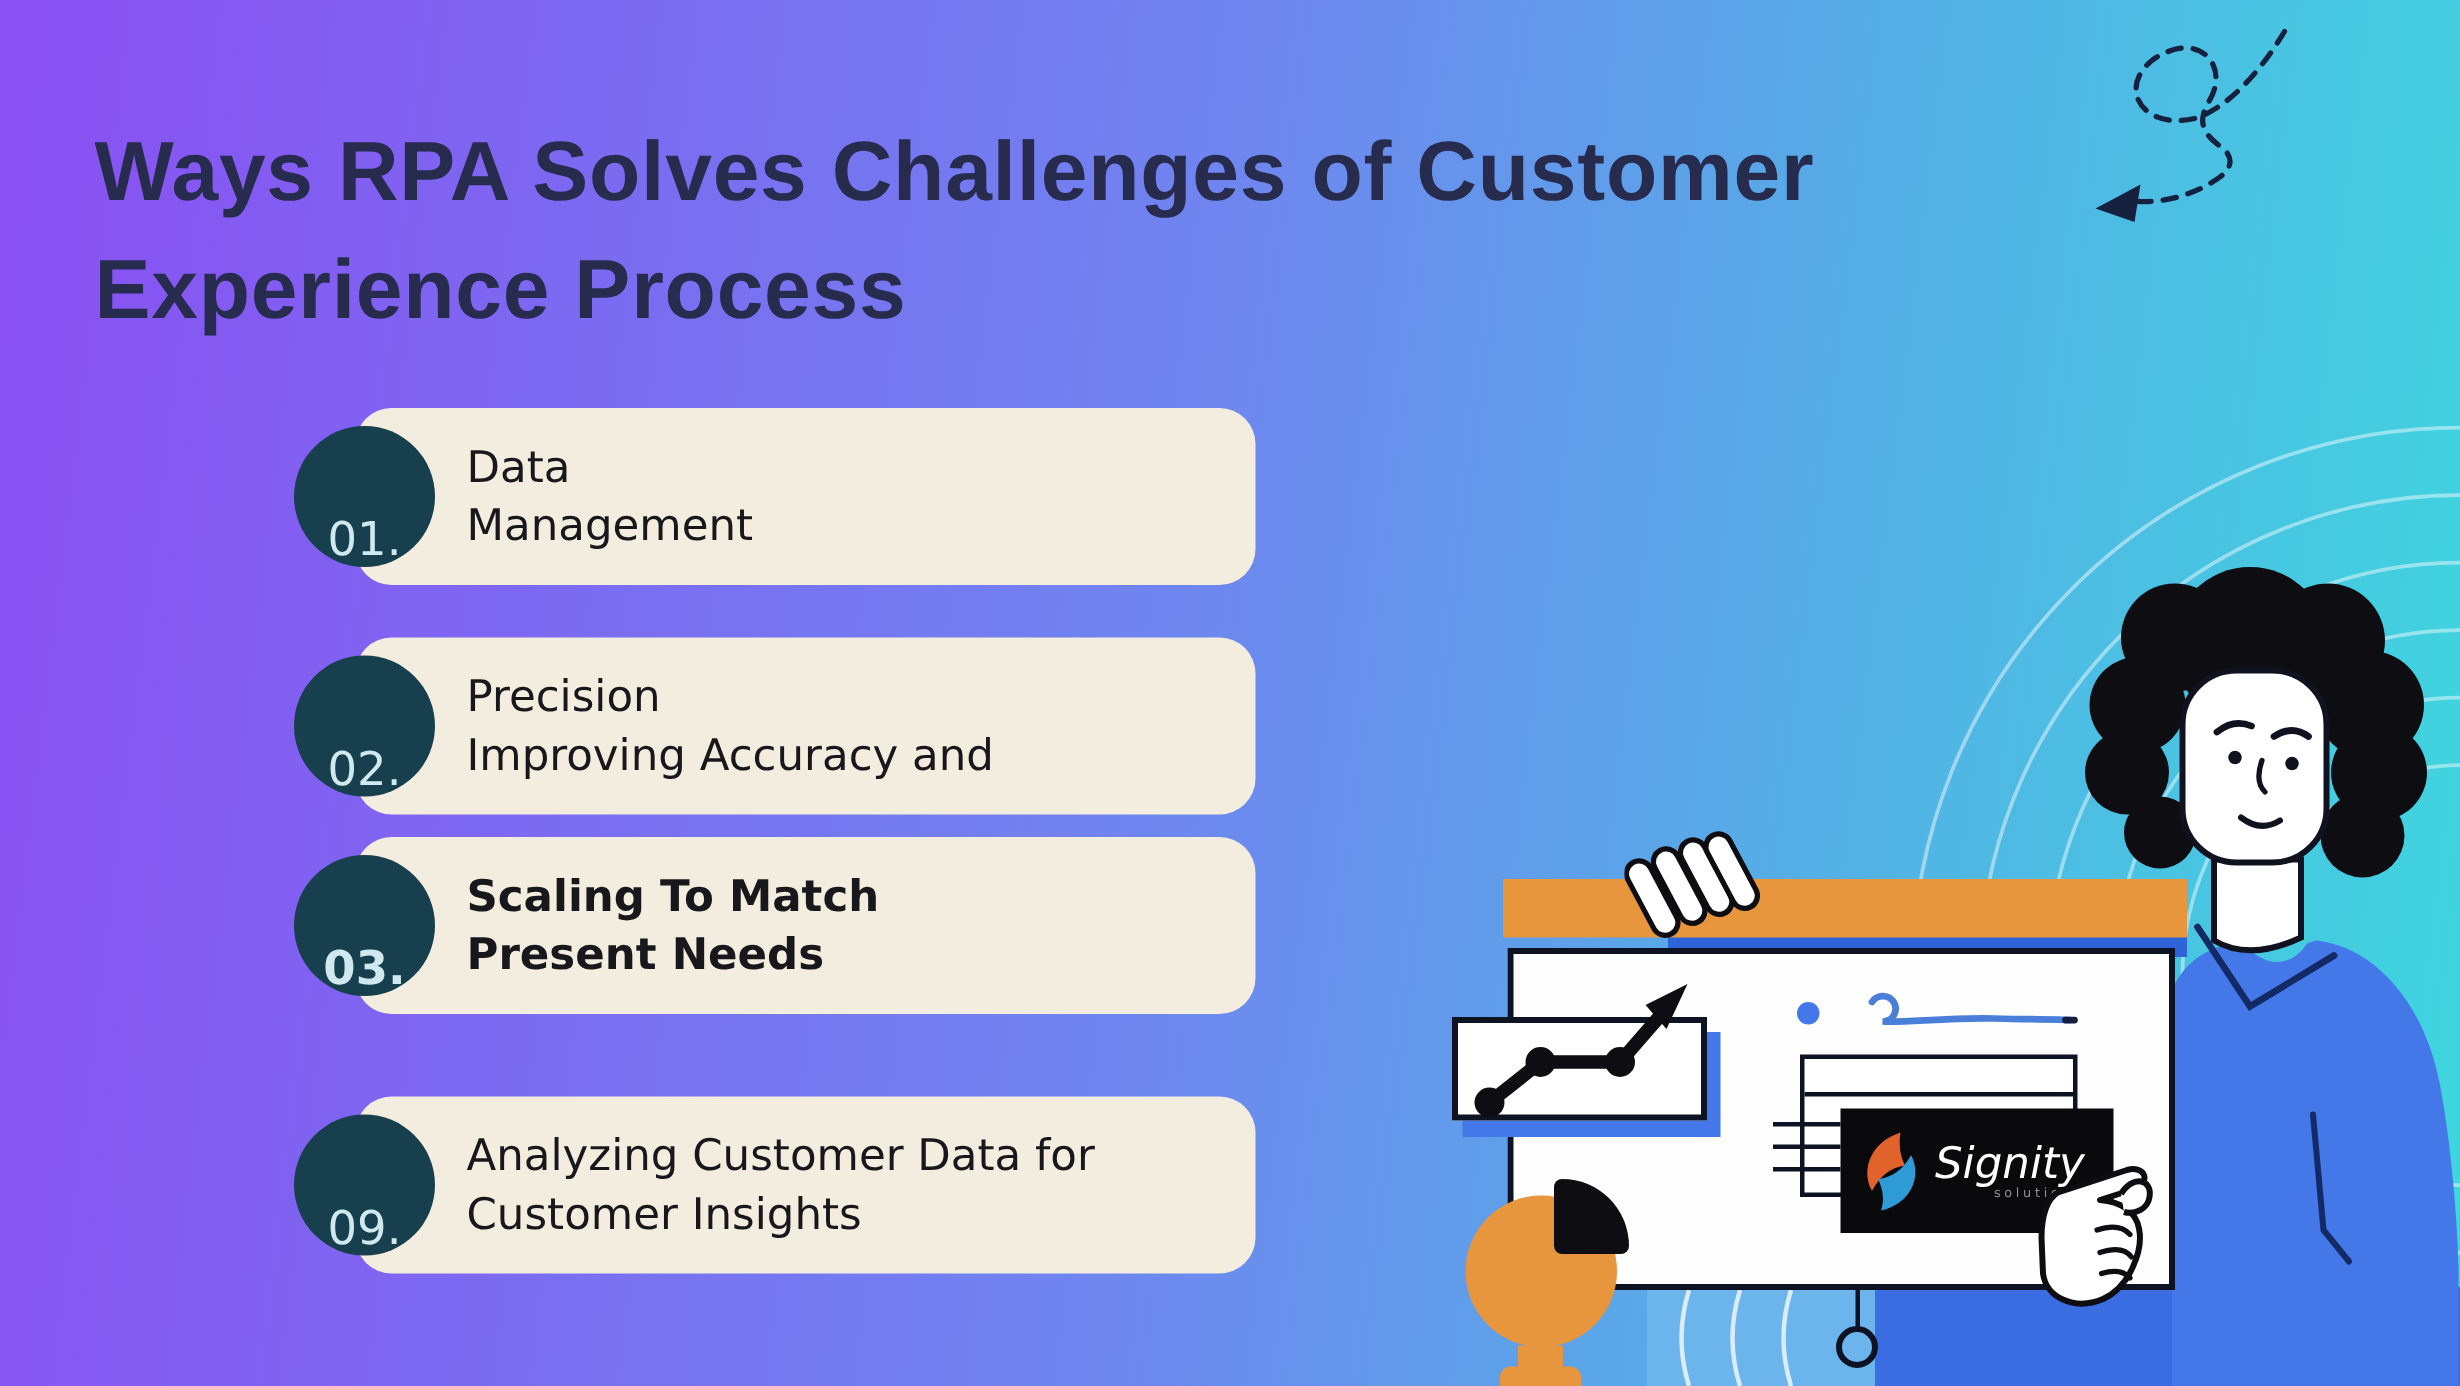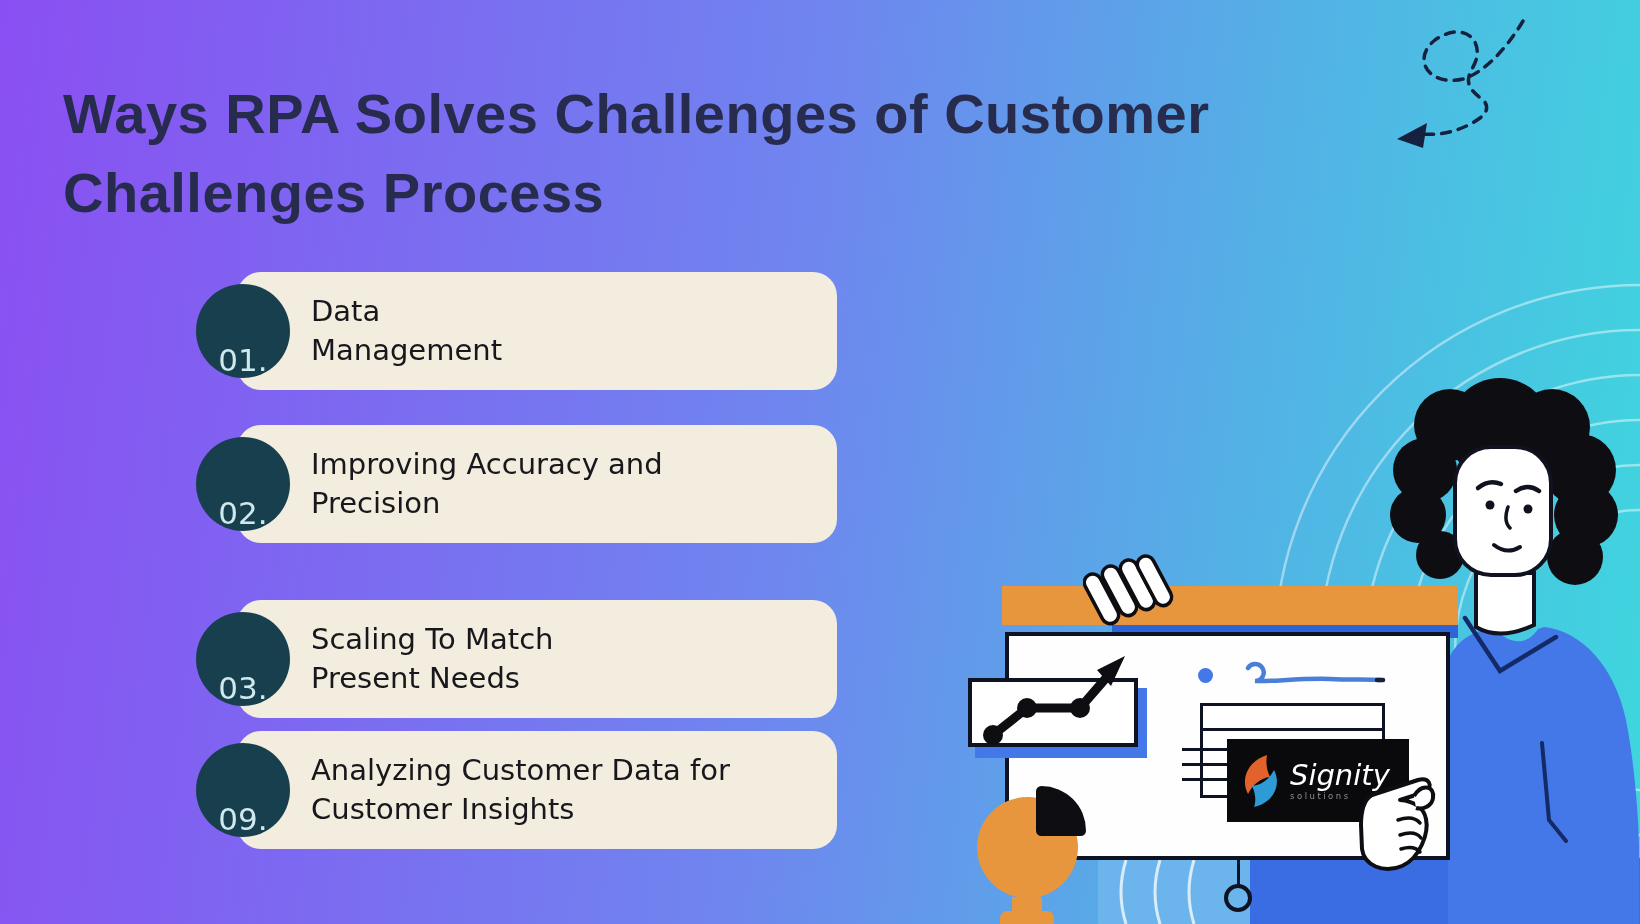--- a/index.html
+++ b/index.html
@@ -36,21 +36,21 @@
   .orange-bar{left:1002px;top:586px;width:456px;height:39px;background:#e8963e;}
   .board{left:1005px;top:632px;width:445px;height:228px;background:#fefefe;border:4px solid #0d1322;}
   .chart-shadow{left:975px;top:688px;width:172px;height:70px;background:#4478e8;}
   .chart-box{left:968px;top:678px;width:170px;height:69px;background:#fff;border:4px solid #0d1322;}
   .blue-dot{left:1198px;top:668px;width:15px;height:15px;border-radius:50%;background:#4478e8;}
   .doc{left:1200px;top:703px;width:185px;height:95px;background:#fff;border:3px solid #0d1322;}
   .doc-head{position:absolute;left:0;top:22px;width:100%;height:3px;background:#0d1322;}
   .tick{left:1182px;width:45px;height:3px;background:#0d1322;}
   .logo-box{left:1227px;top:739px;width:182px;height:83px;background:#0a0a0c;
         display:flex;align-items:center;gap:7px;padding-left:10px;}
-  .logo-text{display:flex;flex-direction:column;}
+  .logo-text{display:flex;flex-direction:column;align-items:flex-end;}
   .logo-name{font-family:"DejaVu Sans",sans-serif;font-style:italic;font-size:29px;color:#fff;line-height:30px;}
   .logo-sub{font-family:"DejaVu Sans",sans-serif;font-size:8.5px;letter-spacing:2.5px;color:#8f8f8f;margin-top:1px;}
   .pie{left:977px;top:797px;width:101px;height:101px;border-radius:50%;background:#e8963e;}
   .pie-wedge{left:1036px;top:786px;width:50px;height:50px;background:#0d0d12;border-radius:6px 100% 6px 6px;}
   .pie-stem{left:1012px;top:897px;width:30px;height:16px;background:#e8963e;}
   .pie-base{left:1000px;top:911px;width:54px;height:13px;background:#e8963e;border-radius:7px 7px 0 0;}
   .hang-line{left:1237px;top:858px;width:3px;height:30px;background:#0d1322;}
   .hang-circle{left:1224px;top:884px;width:28px;height:28px;border:4px solid #0d1322;border-radius:50%;}
 </style>
 </head>
@@ -69,46 +69,46 @@
     </g>
   </svg>
 
   <svg class="abs" style="left:1385px;top:15px;" width="150" height="145" fill="none">
     <path d="M138,6 C120,36 98,58 78,64 C44,72 26,44 50,25 C80,4 102,28 88,52 C78,68 86,76 97,84 C104,90 103,97 95,103 C80,114 58,121 38,119" stroke="#16213f" stroke-width="3.5" stroke-dasharray="9 8" stroke-linecap="round"></path>
     <polygon points="12,124 42,108 38,133" fill="#16213f"></polygon>
   </svg>
 
   <h1 class="abs title">
     <span>Ways RPA Solves Challenges of Customer</span><br>
-    <span>Challenges Process</span>
+    <span>Experience Process</span>
   </h1>
 
   <div class="abs item" style="top:272px;">
     <div class="pill"></div>
     <div class="pill-text">
       <span>Data</span>
       <span>Management</span>
     </div>
     <div class="num-circle">
       <span>01.</span>
     </div>
   </div>
 
   <div class="abs item" style="top:425px;">
     <div class="pill"></div>
     <div class="pill-text">
+      <span>Precision</span>
       <span>Improving Accuracy and</span>
-      <span>Precision</span>
     </div>
     <div class="num-circle">
       <span>02.</span>
     </div>
   </div>
 
-  <div class="abs item" style="top:600px;">
+  <div class="abs item" style="top:558px;font-weight:bold;">
     <div class="pill"></div>
     <div class="pill-text">
       <span>Scaling To Match</span>
       <span>Present Needs</span>
     </div>
     <div class="num-circle">
       <span>03.</span>
     </div>
   </div>
 

